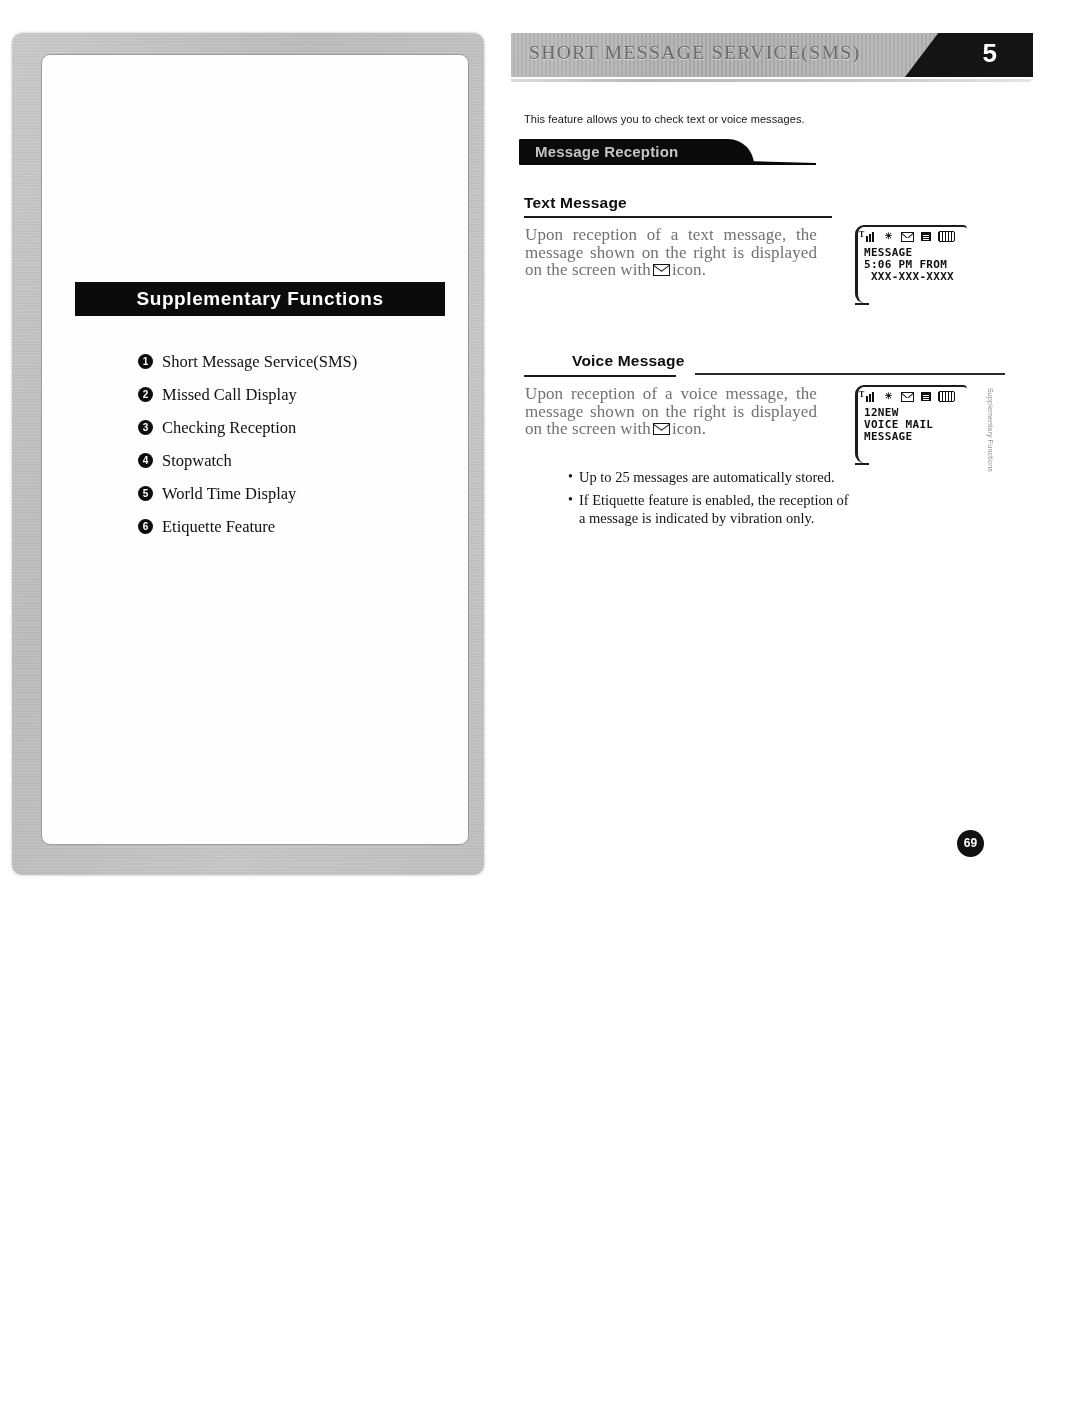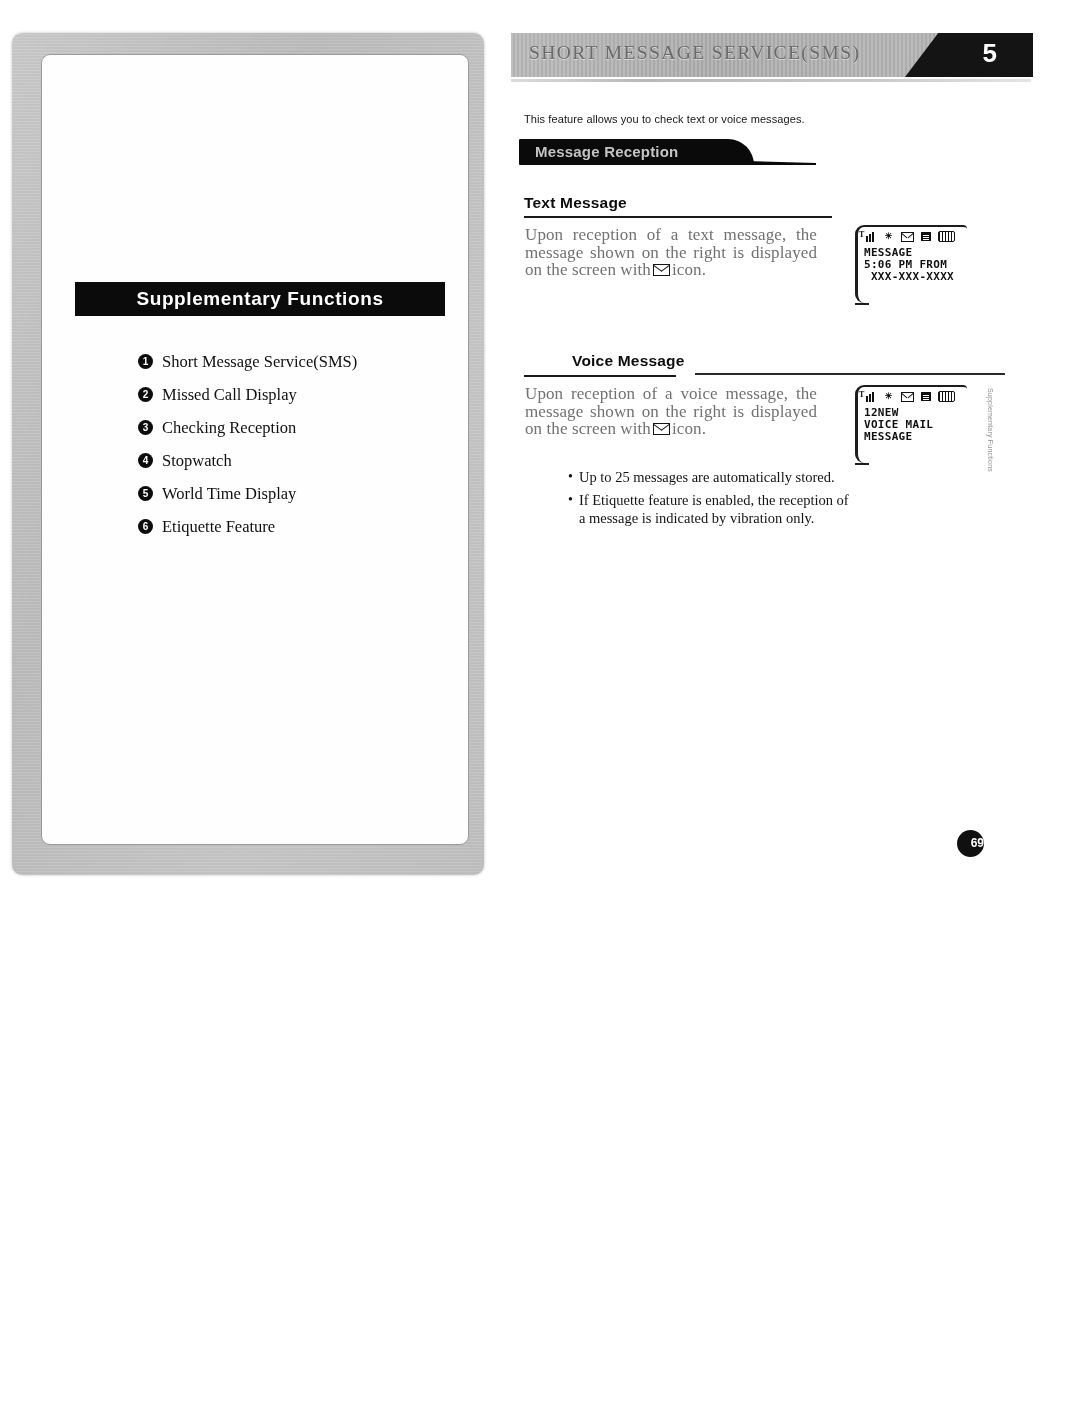--- a/index.html
+++ b/index.html
@@ -388,21 +388,21 @@
     left: 452px;
     top: 830px;
     width: 27px;
     height: 27px;
     border-radius: 50%;
     background: #101010;
     color: #ffffff;
     font-size: 12px;
     font-weight: bold;
     line-height: 27px;
-    text-align: right;
+    text-align: center;
   }
 </style>
 </head>
 <body>
 
 <div id="left-page">
   <div class="lp-shadow"></div>
   <div class="lp-noise"></div>
   <div class="lp-inner">
 

